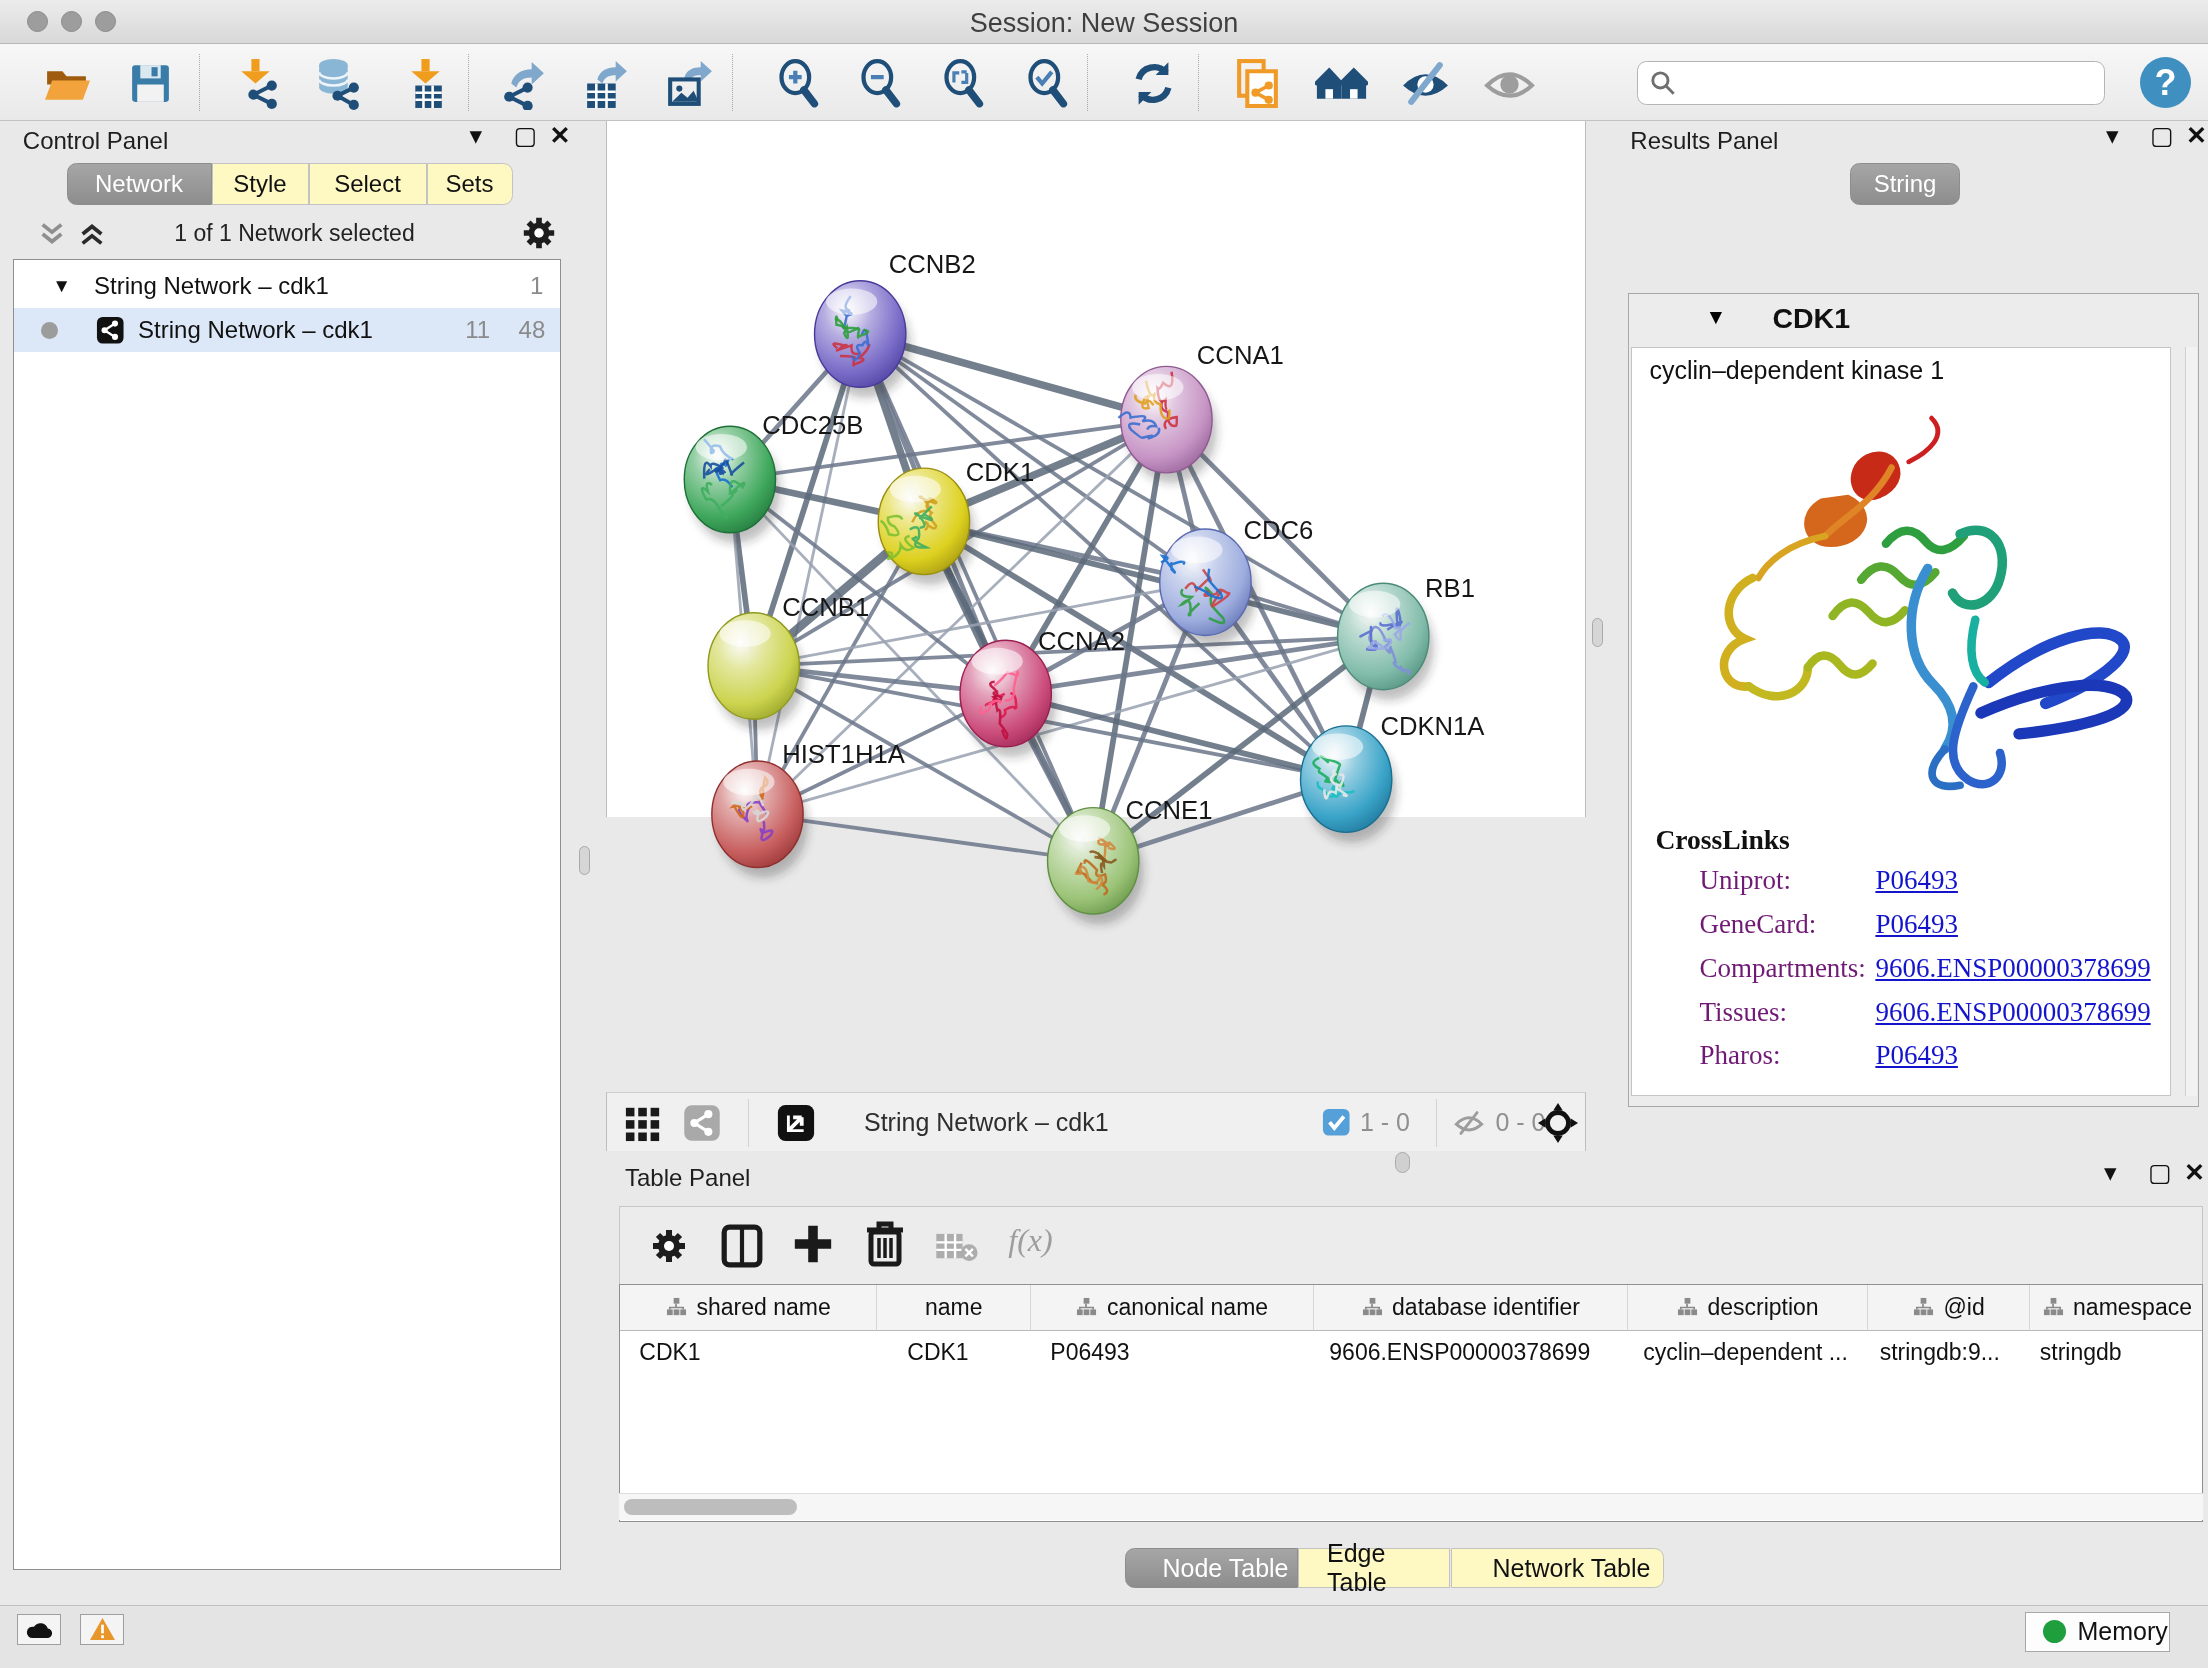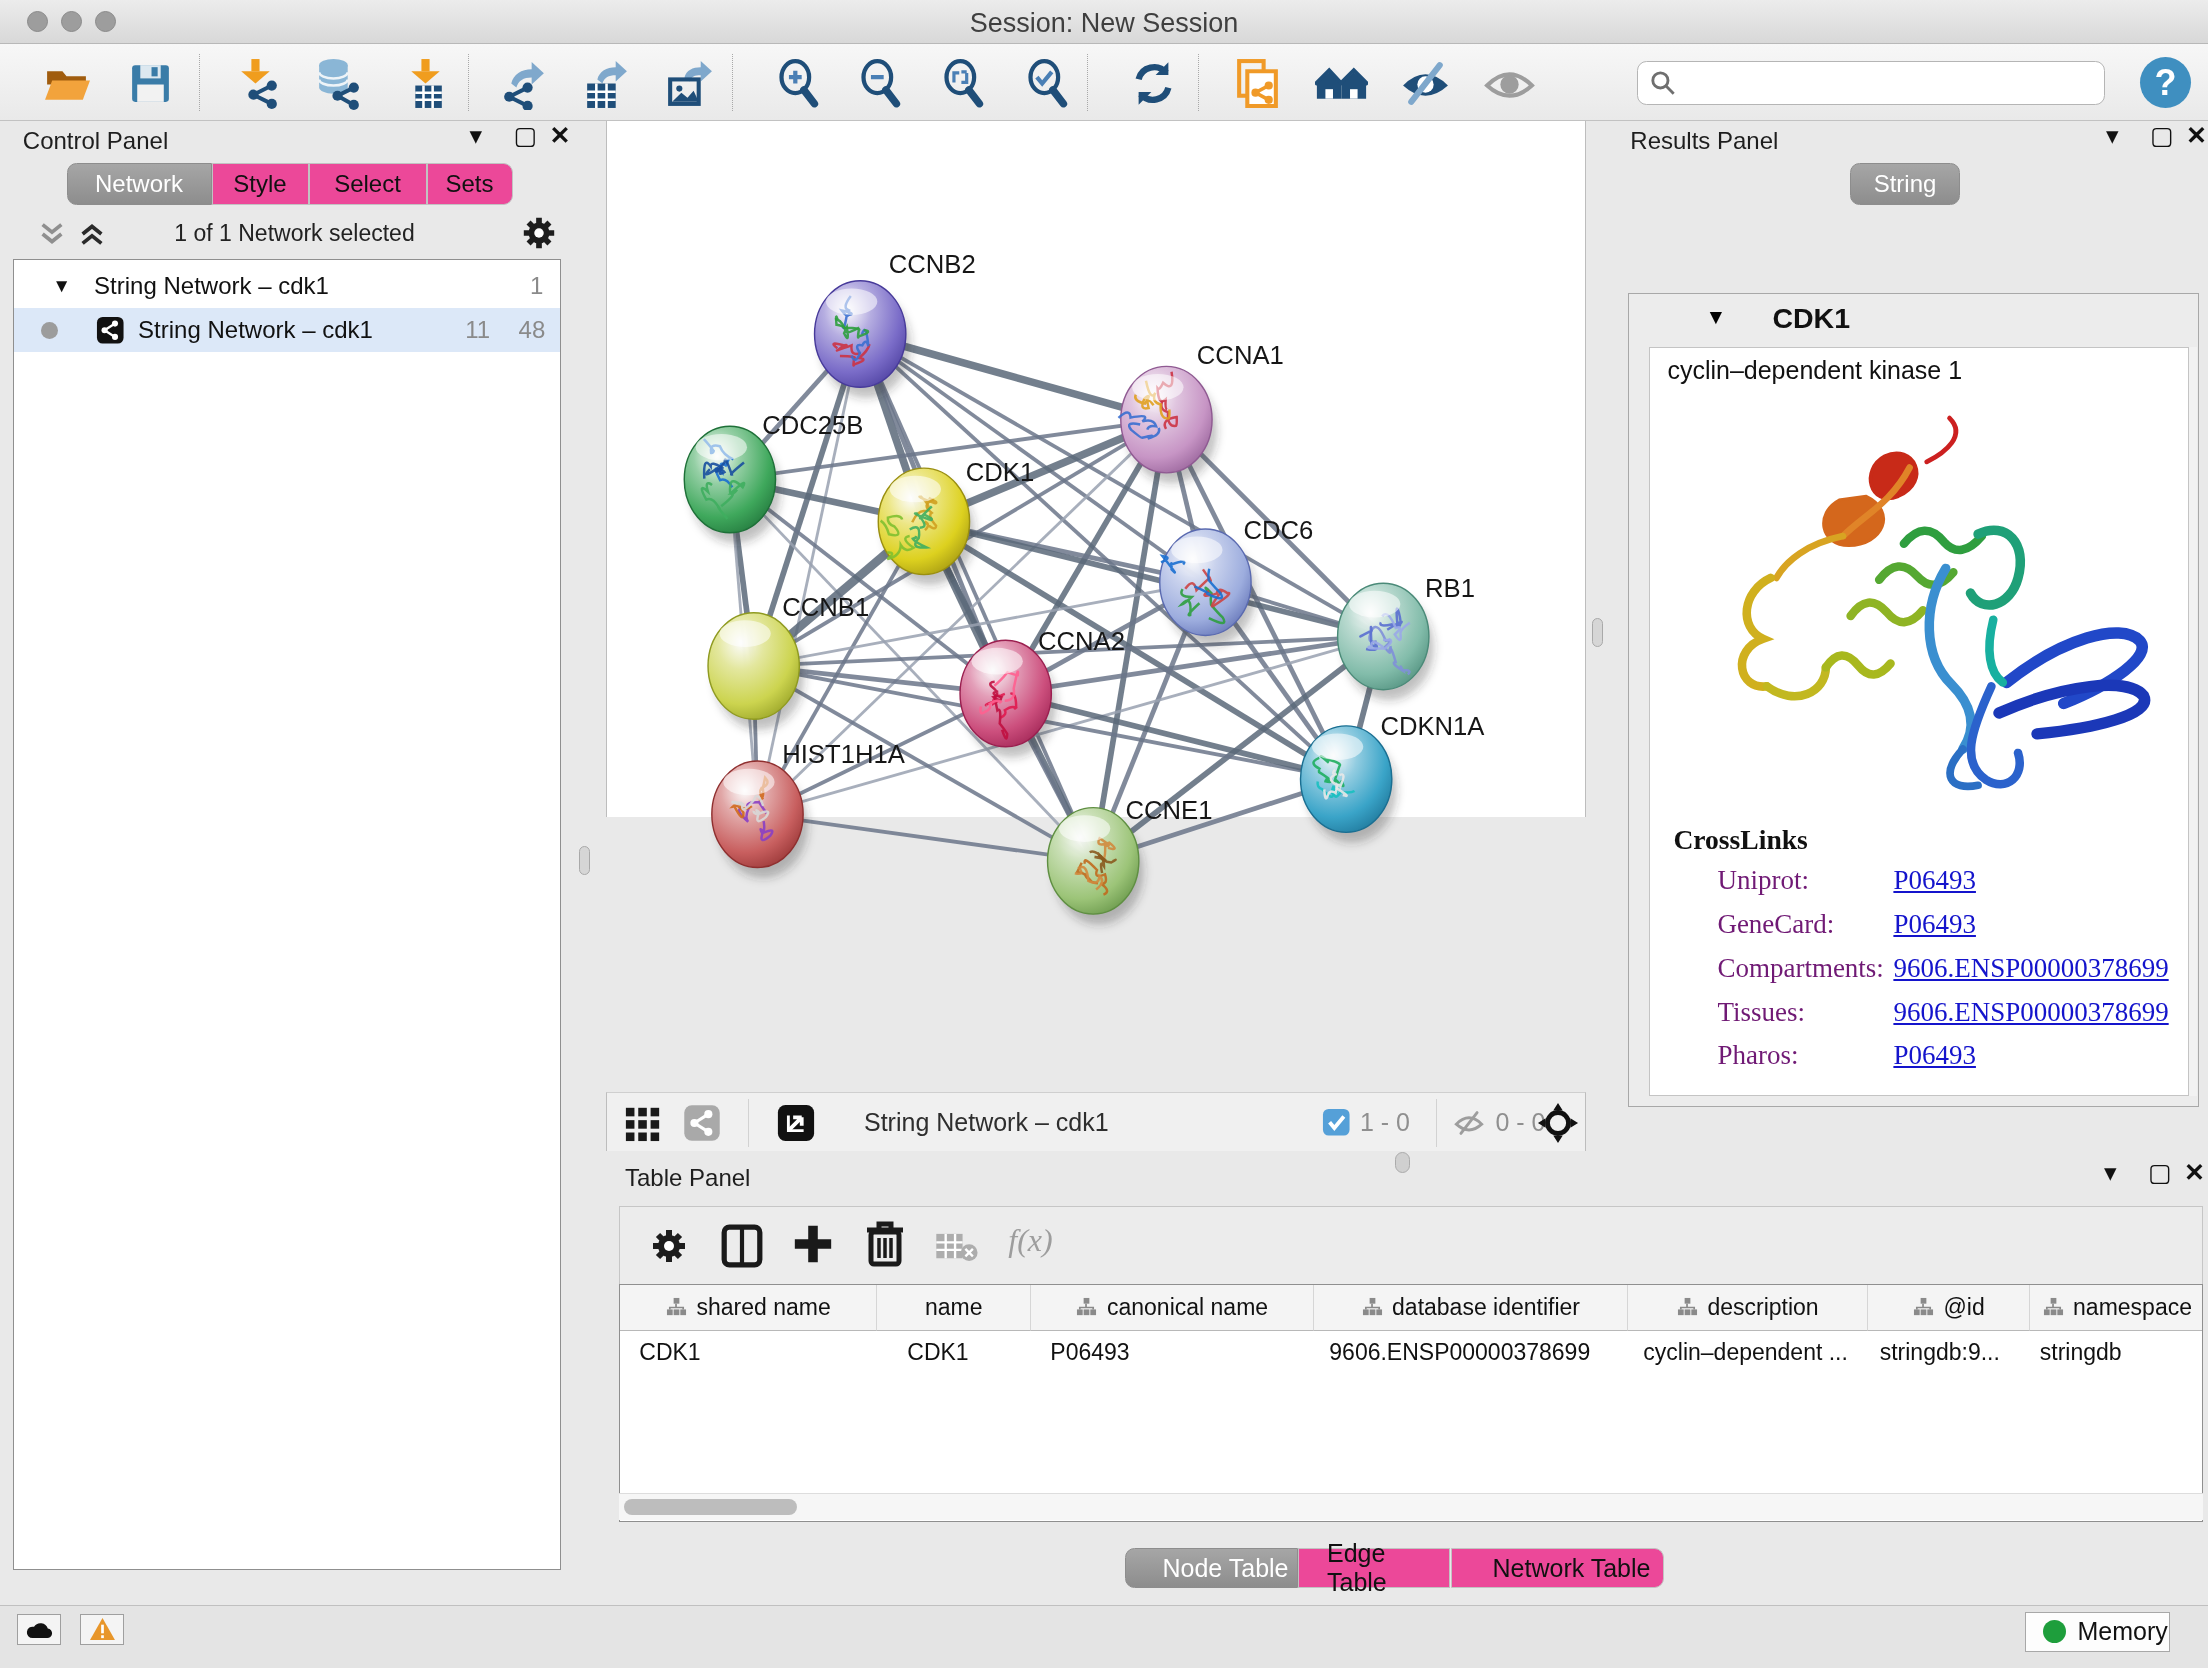--- a/index.html
+++ b/index.html
@@ -26,21 +26,21 @@
     background:#fff; border:1px solid #b5b5b5; border-radius:9.5px; display:flex; align-items:center; }
   #search-box svg { margin-left:11.4px; }
   #help-btn { position:absolute; left:2140px; top:13.3px; width:51px; height:51px; border-radius:50%;
     background:#3f8fc0; color:#fff; font-size:36px; font-weight:bold; display:flex;
     align-items:center; justify-content:center; }
 
   
   .panel-title { font-size:24px; color:#1e1e1e; }
   .panel-ctrl { position:absolute; top:0; font-size:25px; color:#111; }
   .tab { position:absolute; height:42px; display:flex; align-items:center; justify-content:center;
-    font-size:24px; background:#ec4899; color:#111; border:1px solid #c2c2c2; }
+    font-size:24px; background:#fef9c3; color:#111; border:1px solid #c2c2c2; }
   .tab.sel { background:linear-gradient(#a6a6a6,#8d8d8d); color:#fff; border-color:#8d8d8d; }
   .rfirst { border-radius:9.5px 0 0 9.5px; }
   .rlast  { border-radius:0 9.5px 9.5px 0; }
 
   
   #control-panel { left:9.5px; top:121px; width:555px; height:1477px; }
   #cp-tree { position:absolute; left:3.8px; top:138px; width:548px; height:1311px;
     background:#fff; border:1.9px solid #8f8f8f; }
   .tree-row { position:absolute; left:0; width:100%; height:44px; display:flex; align-items:center;
     font-size:24px; color:#111; }
@@ -63,21 +63,21 @@
     background:#d0d0d0; border:1px solid #ababab; }
 
   
   #results-panel { left:1617px; top:121px; width:592px; height:1477px; }
   #rp-box1 { position:absolute; left:11.4px; top:92px; width:571px; height:74px;
     background:#f1f1f1; border:1.9px solid #a8a8a8; }
   .rp-btn { position:absolute; top:17px; height:44px; background:#fdfdfd; border:1px solid #b2b2b2;
     border-radius:9.5px; font-size:25px; color:#111; display:flex; align-items:center; justify-content:center; }
   #rp-box2 { position:absolute; left:11.4px; top:172px; width:571px; height:814px;
     background:#ececec; border:1.9px solid #a8a8a8; }
-  #rp-inner { position:absolute; left:20px; top:53px; width:540px; height:749px;
+  #rp-inner { position:absolute; left:2px; top:53px; width:540px; height:749px;
     background:#fff; border:1px solid #c4c4c4; overflow:hidden; }
   #rp-scroll { position:absolute; right:1.9px; top:53px; width:11.4px; height:749px;
     background:#f2f2f2; border-left:1px solid #cfcfcf; }
   .serif { font-family:"Liberation Serif", serif; }
   .xl-row { position:absolute; left:67px; font-size:27px; color:#701a75; }
   .xl-val { position:absolute; left:243px; color:#1414cc; text-decoration:underline; font-size:27px; }
 
   
   #table-panel { left:606px; top:1158px; width:1603px; height:439px; }
   #tp-toolbar { position:absolute; left:13.3px; top:48px; width:1584px; height:78px;

